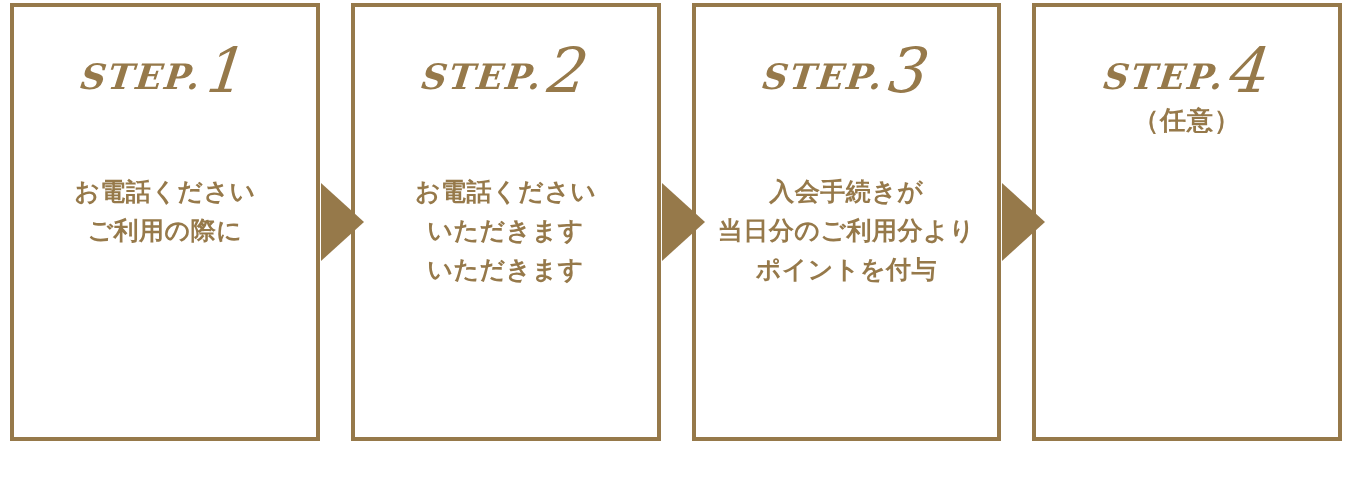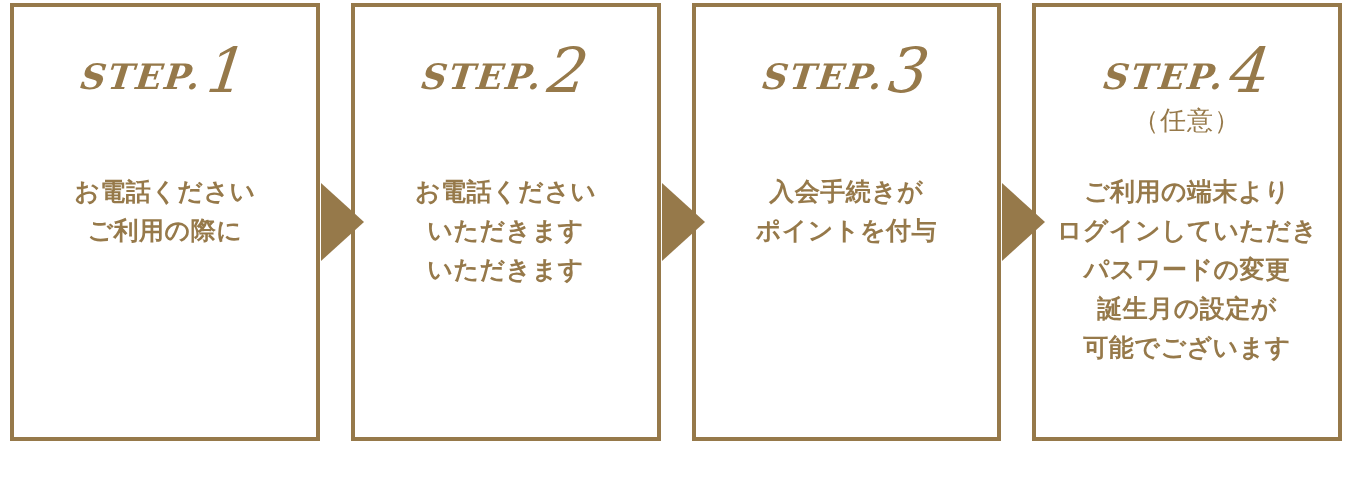--- a/index.html
+++ b/index.html
@@ -59,21 +59,21 @@
   .step-num {
     font-size: 62px;
     font-weight: 400;
     margin-left: 5px;
     position: relative;
     top: 3px;
   }
   .step-note {
     color: var(--gold);
     font-size: 26px;
-    font-weight: 400;
+    font-weight: 700;
     margin-top: 4px;
     letter-spacing: 1px;
   }
   .step-body {
     color: var(--gold);
     font-size: 25px;
     font-weight: 700;
     line-height: 39px;
     text-align: center;
     letter-spacing: 0.5px;
@@ -135,35 +135,29 @@
     <div class="step-box">
     <div class="step-head">
       <div class="step-title">
         <span class="step-word">STEP.</span>
           <span class="step-num">3</span>
       </div>
 
     </div>
     <div class="step-body">
         <div>入会手続きが</div>
+        <div>当日分のご利用分より</div>
         <div>ポイントを付与</div>
       </div>
   </div>
     <div class="arrow-gap">
       <div class="arrow"></div>
     </div>
     <div class="step-box">
     <div class="step-head">
       <div class="step-title">
         <span class="step-word">STEP.</span>
           <span class="step-num">4</span>
       </div>
       <div class="step-note">（任意）</div>
     </div>
-    <div class="step-body">
-        <div>ご利用の端末より</div>
-        <div>ログインしていただき</div>
-        <div>パスワードの変更</div>
-        <div>誕生月の設定が</div>
-        <div>可能でございます</div>
-      </div>
   </div>
   </div>
 
 </body></html>

